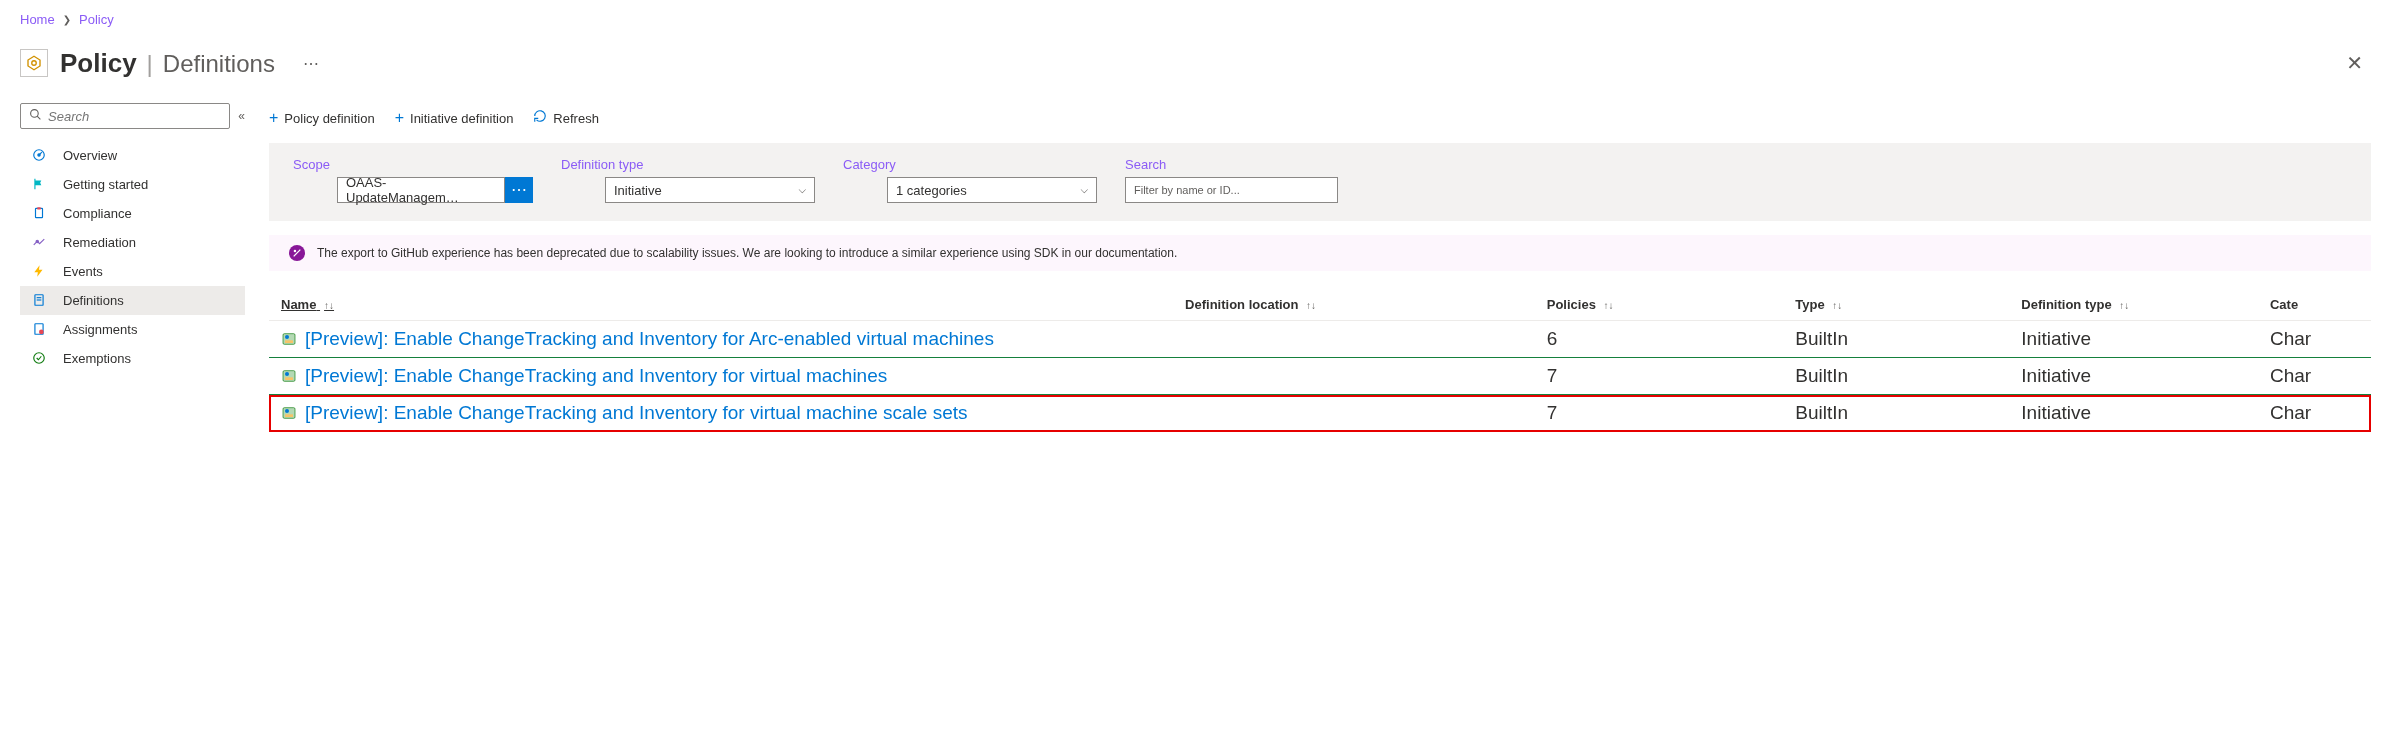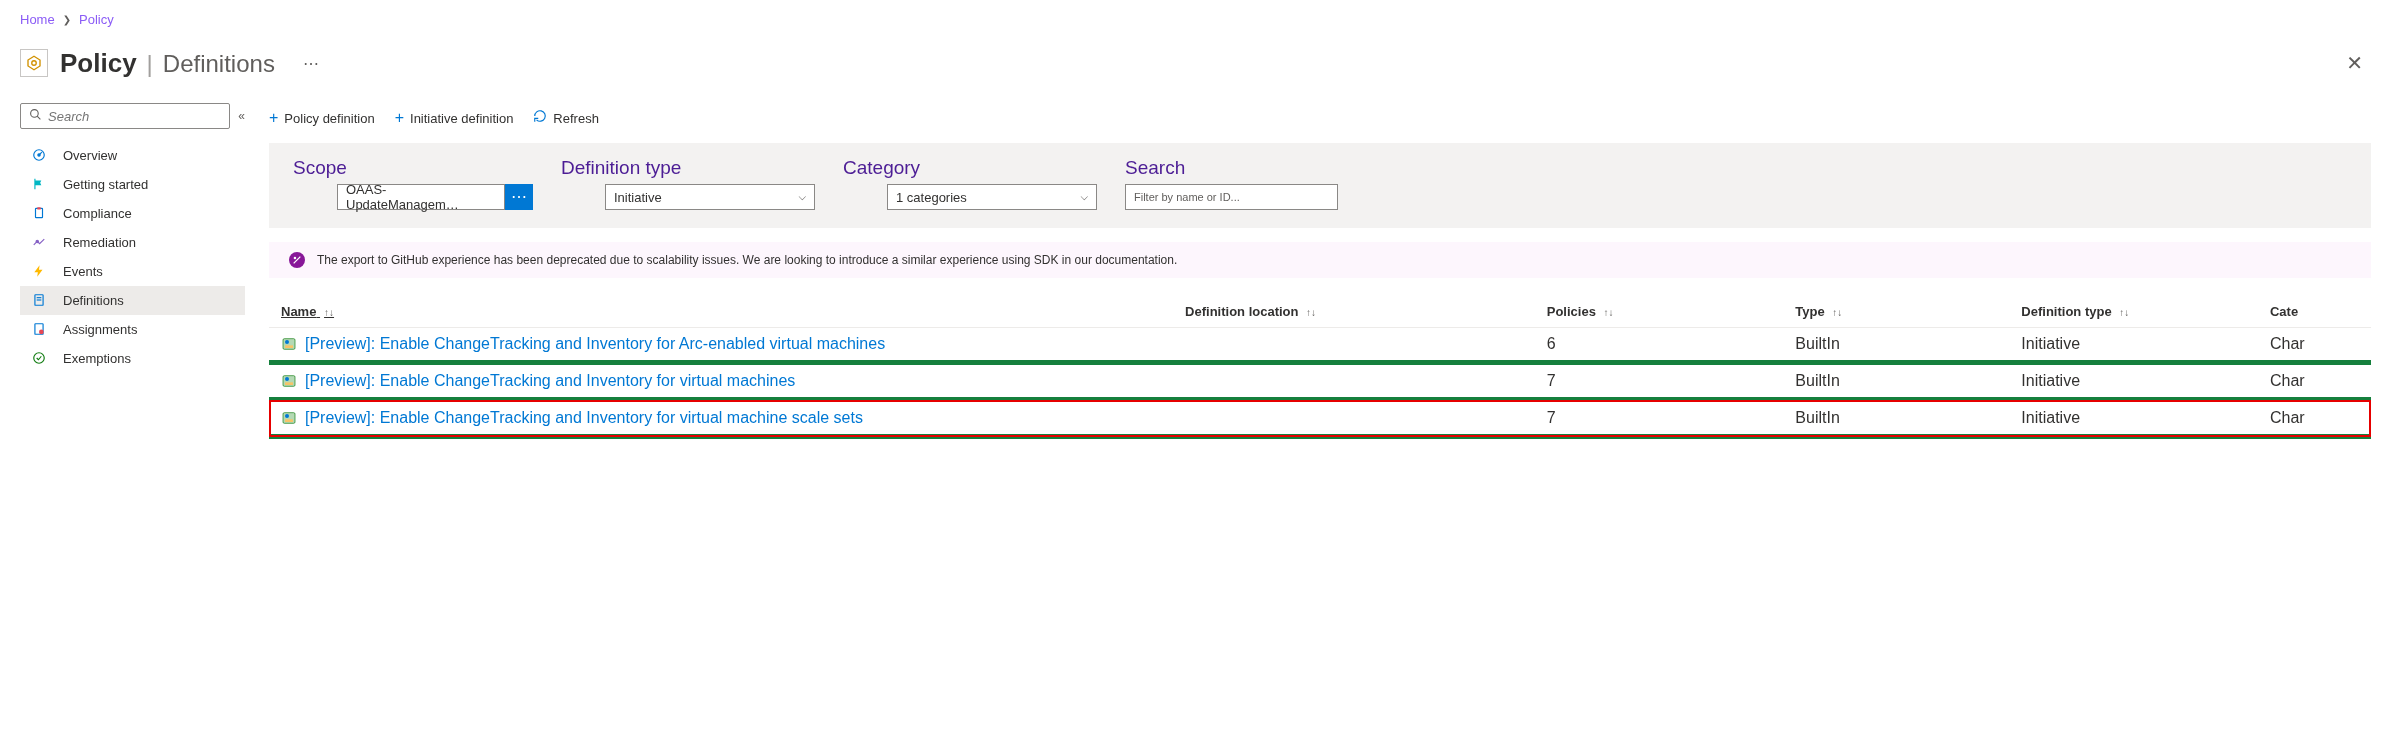--- a/index.html
+++ b/index.html
@@ -217,22 +217,22 @@
       gap: 28px;
     }
     
     .filter-group {
       display: flex;
       flex-direction: column;
       gap: 5px;
     }
     
     .filter-label {
-      font-size: 19px;
-      color: #4c1d95;
+      font-size: 13px;
+      color: #8b5cf6;
     }
     
     .filter-control {
       display: flex;
       align-items: stretch;
       height: 26px;
     }
     
     .filter-select, .filter-text {
       border: 1px solid #8a8886;
@@ -322,22 +322,22 @@
     }
     
     .sort-arrows {
       font-size: 10px;
       color: #605e5c;
       margin-left: 4px;
     }
     
     .data-table td {
       padding: 7px 12px;
-      border-bottom: 5px solid #15803d;
-      font-size: 16px;
+      border-bottom: 1px solid #15803d;
+      font-size: 19px;
       vertical-align: middle;
     }
     
     .name-cell {
       display: flex;
       align-items: center;
       gap: 8px;
     }
     
     .name-cell .row-icon {

